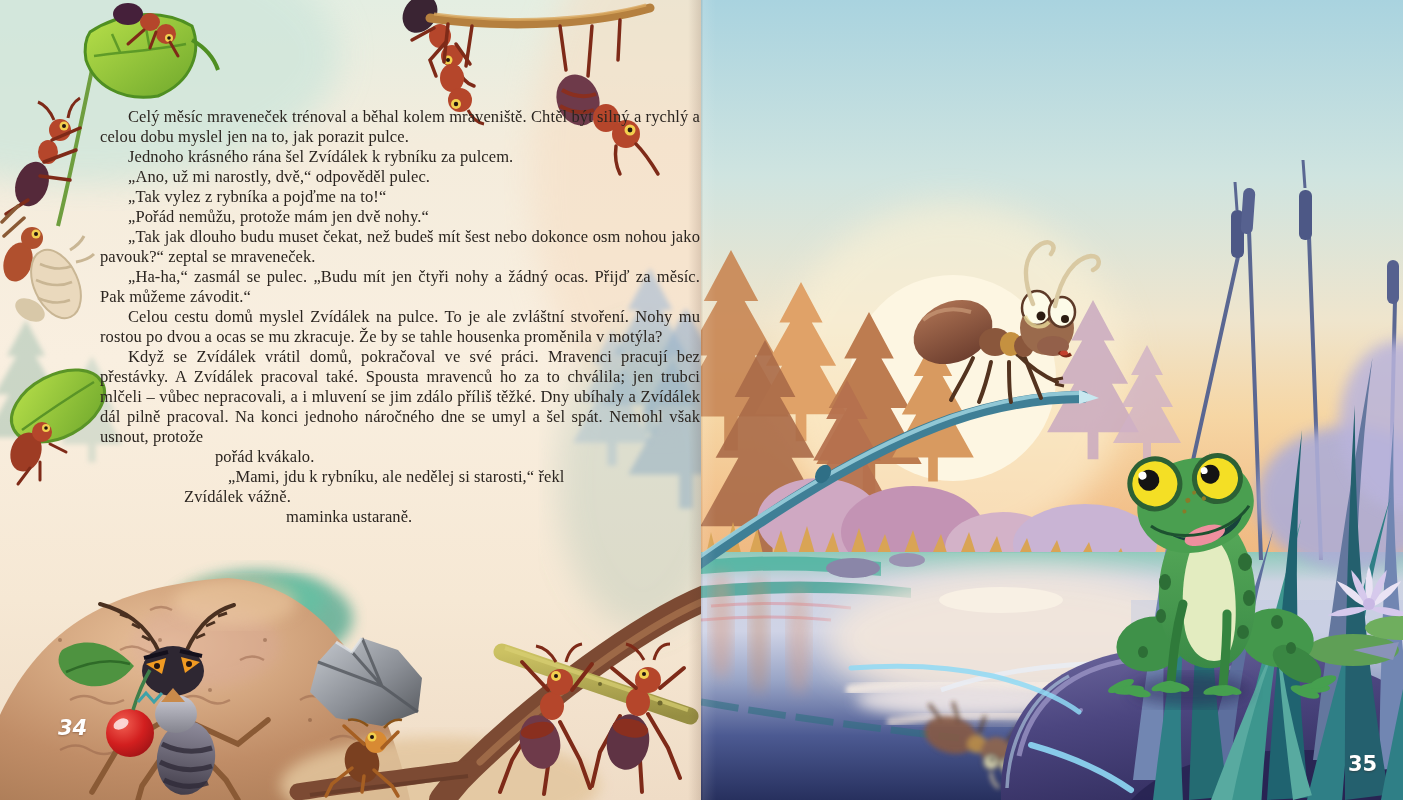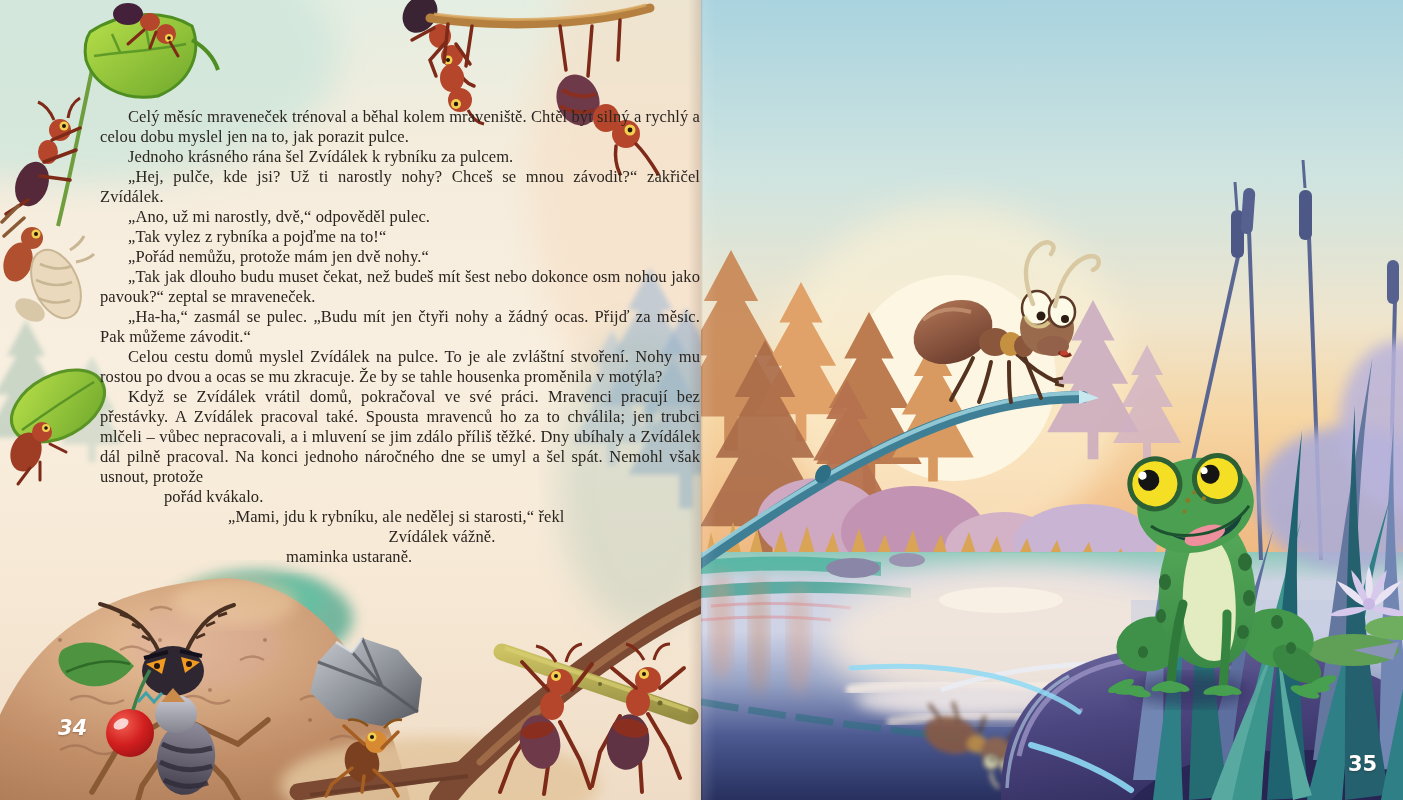--- a/index.html
+++ b/index.html
@@ -8,22 +8,22 @@
   .page{position:absolute;top:0;height:800px;overflow:hidden;}
   .page-left{left:0;width:701px;background:#5eead4;padding-left:43px;}
   .page-right{left:701px;width:702px;background:#cfe4e0;}
   .art{position:absolute;left:0;top:0;}
   .text-block{position:absolute;z-index:5;color:#2b2520;
               font-size:16.5px;line-height:20px;letter-spacing:.1px;}
   .tb-left{left:100px;top:107px;width:600px;}
   .para{margin:0;text-align:justify;text-justify:inter-word;}
   .ind{text-indent:28px;}
   .tline{margin:0;white-space:nowrap;}
-  .t1{margin-left:72px;}  .t2{margin-left:64px;}
-  .t3{margin-left:128px;} .t4{margin-left:84px;text-align:center;}
+  .t1{margin-left:72px;}  .t2{margin-left:115px;}
+  .t3{margin-left:128px;} .t4{margin-left:84px;}
   .t5{margin-left:172px;} .t6{margin-left:186px;}
   .pageno{position:absolute;z-index:6;color:#ffffff;
           font-family:"DejaVu Sans","Liberation Sans",sans-serif;
           font-weight:bold;font-size:21px;text-shadow:0 1px 2px rgba(60,30,20,.35);}
   .pn-left{left:58px;top:716px;font-style:italic;}
   .pn-right{left:1348px;top:752px;}
   .gutter{position:absolute;left:688px;top:0;width:28px;height:800px;z-index:4;
           background:linear-gradient(90deg,rgba(90,60,45,0) 0%,rgba(90,60,45,.16) 45%,
                      rgba(255,255,255,.10) 55%,rgba(90,60,45,0) 100%);}
 </style>
@@ -298,21 +298,20 @@
           <path d="M30 468 L18 484"></path>
             <path d="M40 462 L40 480"></path>
             <path d="M50 444 L66 452"></path>
         </g>
       </g>
     </svg>
 
     <div class="text-block tb-left">
       <p class="para ind">Celý měsíc mraveneček trénoval a běhal kolem mraveniště. Chtěl být silný a rychlý a celou dobu myslel jen na to, jak porazit pulce.</p>
       <p class="para ind">Jednoho krásného rána šel Zvídálek k rybníku za pulcem.</p>
-      <p class="para ind">„Hej, pulče, kde jsi? Už ti narostly nohy? Chceš se mnou závodit?“ zakřičel Zvídálek.</p>
       <p class="para ind">„Ano, už mi narostly, dvě,“ odpověděl pulec.</p>
       <p class="para ind">„Tak vylez z rybníka a pojďme na to!“</p>
       <p class="para ind">„Pořád nemůžu, protože mám jen dvě nohy.“</p>
       <p class="para ind">„Tak jak dlouho budu muset čekat, než budeš mít šest nebo dokonce osm nohou jako pavouk?“ zeptal se mraveneček.</p>
       <p class="para ind">„Ha-ha,“ zasmál se pulec. „Budu mít jen čtyři nohy a žádný ocas. Přijď za měsíc. Pak můžeme závodit.“</p>
       <p class="para ind">Celou cestu domů myslel Zvídálek na pulce. To je ale zvláštní stvoření. Nohy mu rostou po dvou a ocas se mu zkracuje. Že by se tahle housenka proměnila v motýla?</p>
       <p class="para ind">Když se Zvídálek vrátil domů, pokračoval ve své práci. Mravenci pracují bez přestávky. A Zvídálek pracoval také. Spousta mravenců ho za to chválila; jen trubci mlčeli – vůbec nepracovali, a i mluvení se jim zdálo příliš těžké. Dny ubíhaly a Zvídálek dál pilně pracoval. Na konci jednoho náročného dne se umyl a šel spát. Nemohl však usnout, protože</p>
       <p class="tline t2">pořád kvákalo.</p>
       <p class="tline t3">„Mami, jdu k rybníku, ale nedělej si starosti,“ řekl</p>
       <p class="tline t4">Zvídálek vážně.</p>

